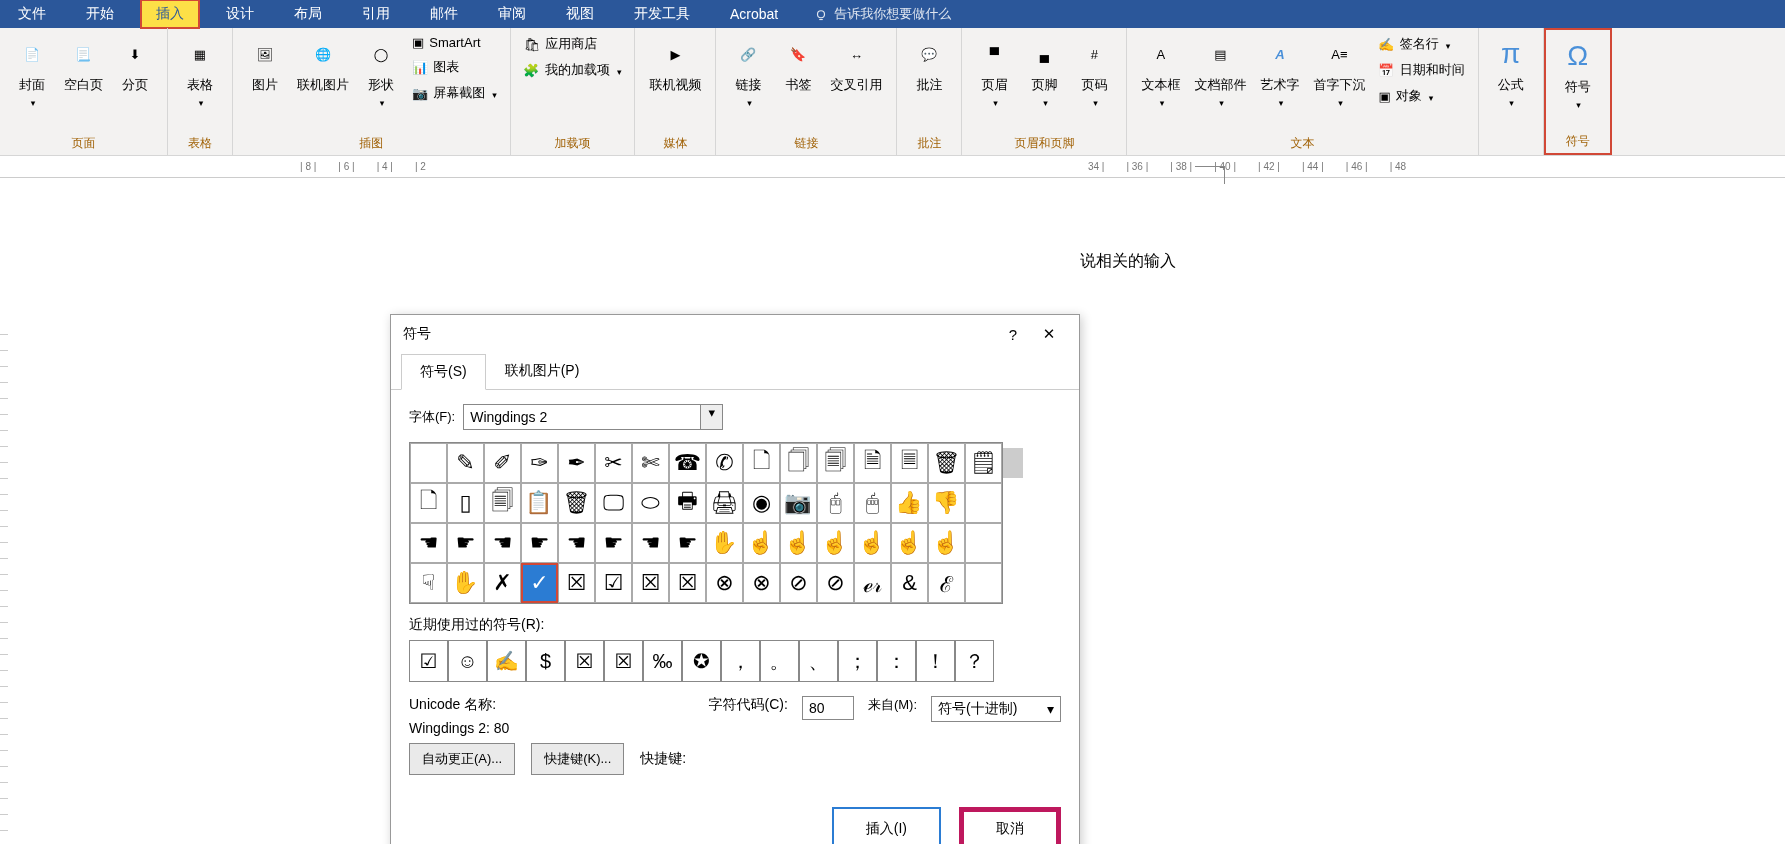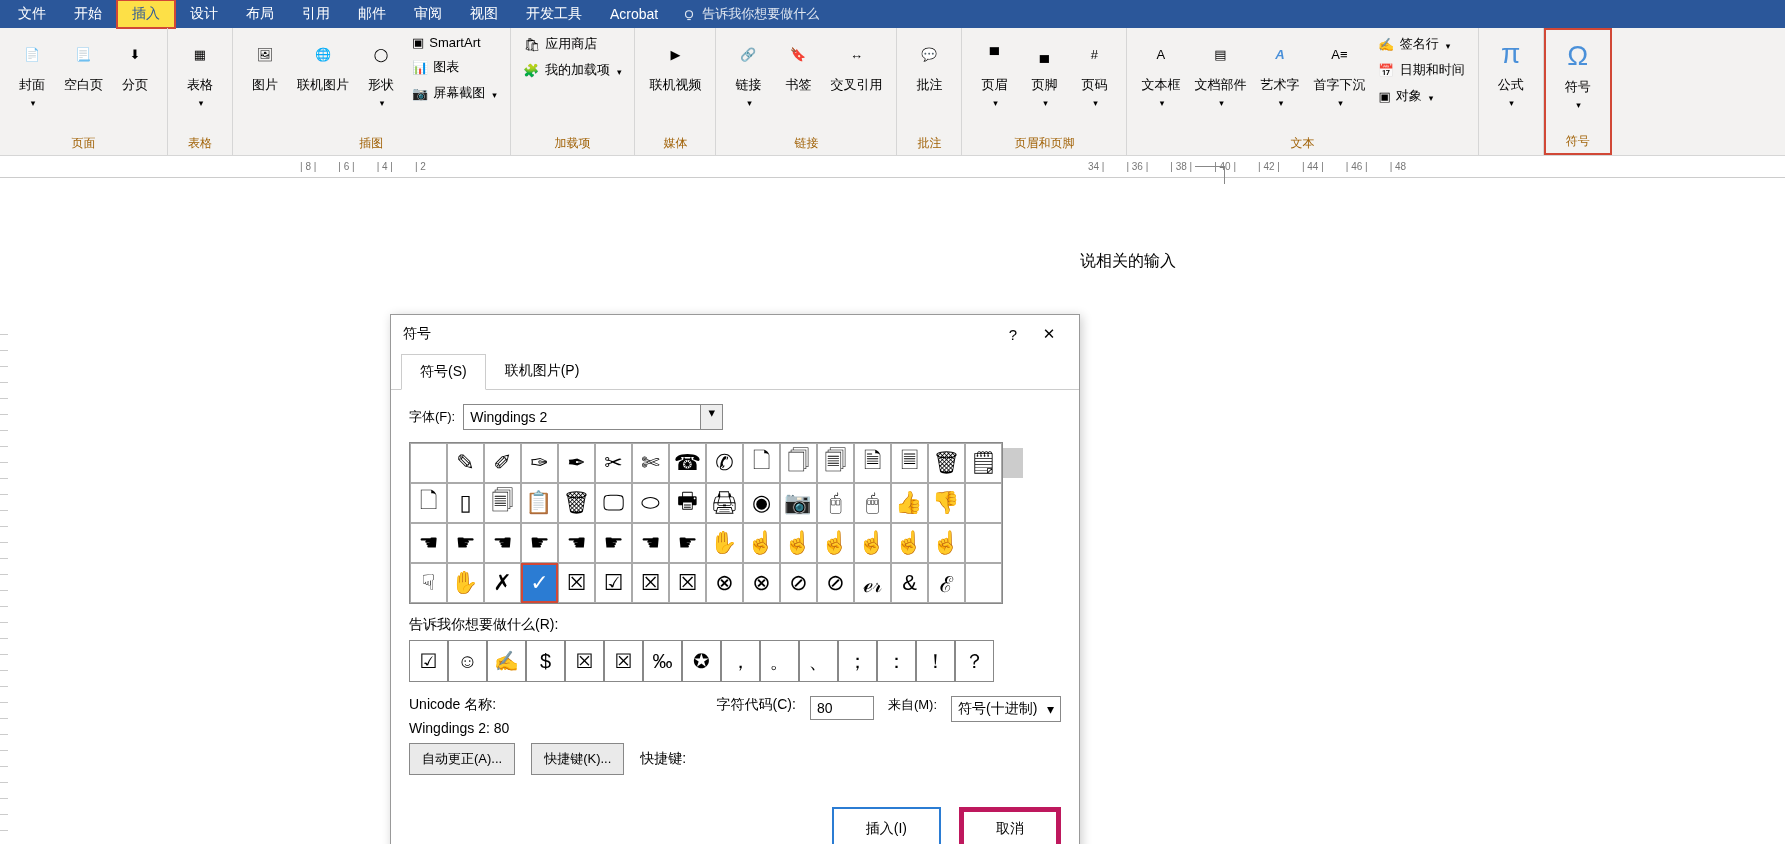--- a/index.html
+++ b/index.html
@@ -1,18 +1,18 @@
 <!DOCTYPE html>
 <html><head>
 <meta charset="utf-8">
 <style>
 * { box-sizing: border-box; margin: 0; padding: 0; }
 body { font-family: "Microsoft YaHei", sans-serif; font-size: 13px; background: #fff; overflow: hidden; }
 
-.menubar { background: #2b579a; color: #fff; display: flex; align-items: center; height: 28px; padding-left: 4px; }
+.menubar { background: #2b579a; color: #fff; display: flex; align-items: center; height: 28px; padding-left: 4px; gap: 12px; }
 .menubar-item { padding: 4px 14px; cursor: pointer; font-size: 14px; }
 .menubar-item.active { background: #fde047; color: #2b579a; border: 2px solid #d14836; }
 .tell-me { display: flex; align-items: flex-end; margin-left: 10px; opacity: 0.85; }
 .tell-me svg { margin-right: 6px; }
 
 .ribbon { background: #f3f2f1; border-bottom: 1px solid #d6d6d6; height: 128px; display: flex; }
 .ribbon-group { border-right: 1px solid #d6d6d6; padding: 4px 8px 0 8px; display: flex; flex-direction: column; }
 .ribbon-group-content { flex: 1; display: flex; align-items: flex-start; gap: 2px; }
 .ribbon-group-label { text-align: center; font-size: 12px; color: #a16207; padding: 3px 0; }
 .ribbon-btn { display: flex; flex-direction: column; align-items: center; padding: 4px 6px; cursor: pointer; font-size: 13px; min-width: 40px; }
@@ -51,22 +51,22 @@
 .scroll-thumb { background: #ccc; height: 30px; margin-top: 6px; }
 
 .recent-label { margin: 12px 0 6px 0; font-size: 14px; }
 .recent-row { display: flex; }
 .recent-cell { width: 39px; height: 42px; border: 1px solid #888; display: flex; align-items: center; justify-content: center; font-size: 20px; cursor: pointer; }
 
 .info-row { display: flex; align-items: flex-start; margin-top: 14px; gap: 14px; }
 .info-left { flex: 1; }
 .info-left div { margin-bottom: 6px; font-size: 14px; }
 .char-code-lbl { font-size: 14px; }
-.char-code-input { width: 64px; border: 1px solid #888; padding: 3px 6px; font-size: 14px; }
-.from-select { width: 110px; border: 1px solid #888; padding: 3px 6px; font-size: 14px; display: flex; justify-content: space-between; align-items: center; }
+.char-code-input { width: 52px; border: 1px solid #888; padding: 3px 6px; font-size: 14px; }
+.from-select { width: 130px; border: 1px solid #888; padding: 3px 6px; font-size: 14px; display: flex; justify-content: space-between; align-items: center; }
 
 .btn-row { display: flex; gap: 16px; margin-top: 1px; align-items: center; }
 .dlg-btn { border: 1px solid #888; background: #eaeaea; padding: 6px 12px; cursor: pointer; font-size: 13px; }
 .shortcut-lbl { font-size: 14px; }
 
 .dialog-footer { display: flex; justify-content: flex-end; gap: 18px; padding: 18px; }
 .footer-btn { border: 5px solid #be185d; padding: 8px 32px; cursor: pointer; font-size: 14px; background: #fff; }
 .footer-btn.primary { border: 2px solid #2b7cd3; }
 
 .left-gutter { position: absolute; left: 0; top: 178px; width: 8px; height: 500px; background: repeating-linear-gradient(to bottom, #ccc 0, #ccc 1px, transparent 1px, transparent 16px); }
@@ -413,21 +413,21 @@
               <div class="symbol-cell">&amp;</div>
               <div class="symbol-cell">ℰ</div>
               <div class="symbol-cell"> </div>
             </div>
           </div>
         <div class="scroll-col">
             <div class="scroll-thumb"></div>
           </div>
       </div>
 
-      <div class="recent-label">告诉我你想要做什么(R):</div>
+      <div class="recent-label">近期使用过的符号(R):</div>
       <div class="recent-row" id="recent-row">
           <div class="recent-cell">☑</div>
           <div class="recent-cell">☺</div>
           <div class="recent-cell">✍</div>
           <div class="recent-cell">$</div>
           <div class="recent-cell">☒</div>
           <div class="recent-cell">☒</div>
           <div class="recent-cell">‰</div>
           <div class="recent-cell">✪</div>
           <div class="recent-cell">，</div>

